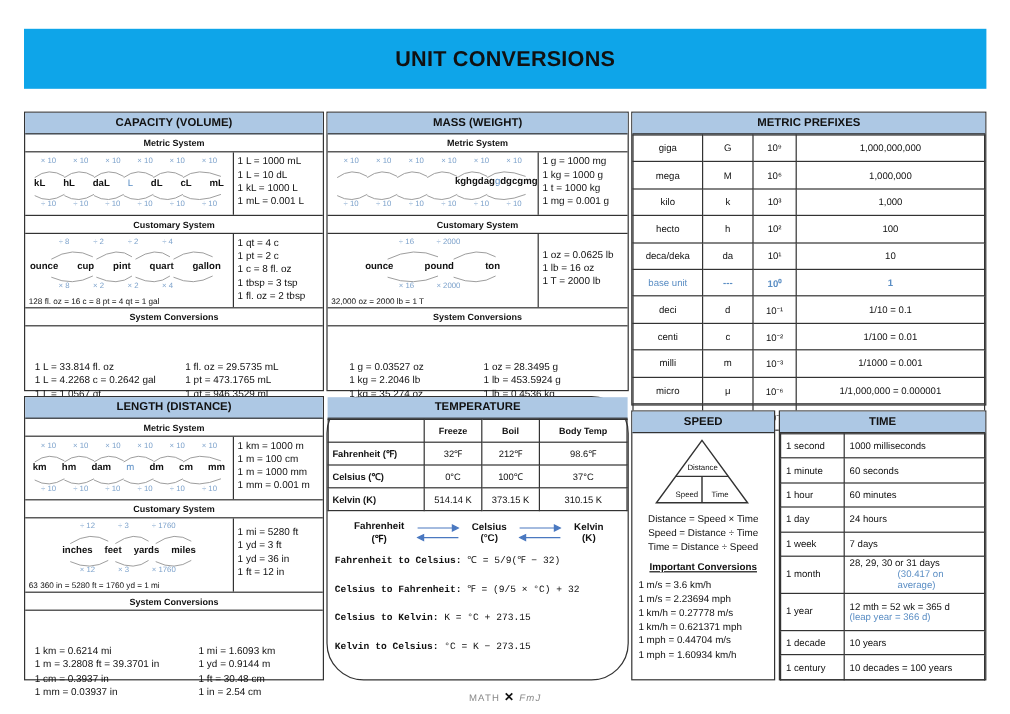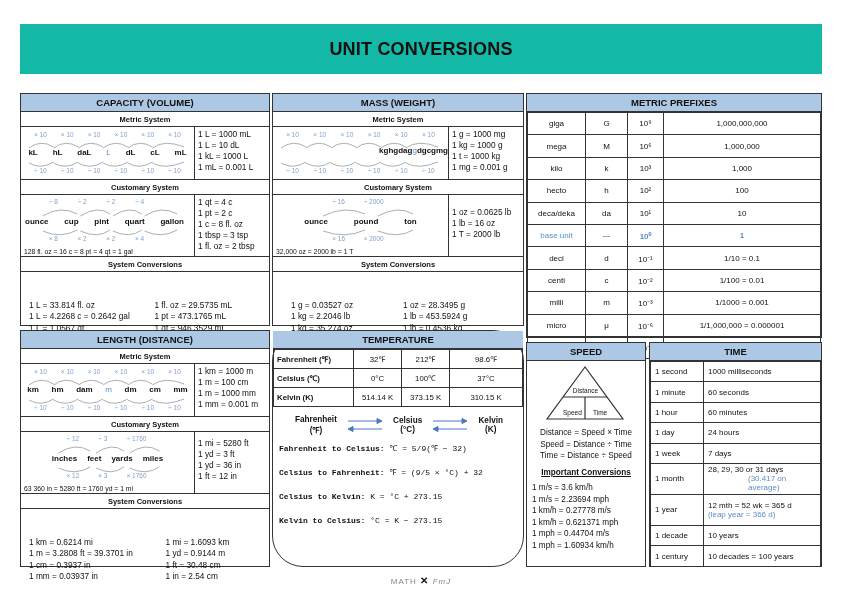--- a/index.html
+++ b/index.html
@@ -1,17 +1,17 @@
 <!DOCTYPE html>
 <html><head>
 <meta charset="utf-8">
 <style>
   * { box-sizing: border-box; margin: 0; padding: 0; }
   body { width: 842px; height: 595px; background: #ffffff; font-family: "Liberation Sans", sans-serif; color: #111; position: relative; overflow: hidden; }
-  .title-bar { position: absolute; left: 20px; top: 24px; width: 802px; height: 50px; background: #14b8a6; display: flex; align-items: center; justify-content: center; }
+  .title-bar { position: absolute; left: 20px; top: 24px; width: 802px; height: 50px; background: #0ea5e9; display: flex; align-items: center; justify-content: center; }
   .title-bar h1 { font-size: 18px; font-weight: bold; letter-spacing: 0.2px; }
   .panel { position: absolute; border: 1.5px solid #333; background: #fff; }
   .panel-head { background: #adc8e4; text-align: center; font-weight: bold; font-size: 9.5px; height: 18px; line-height: 18px; border-bottom: 1.5px solid #333; }
   .sub-head { text-align: center; font-weight: bold; font-size: 7.5px; height: 15px; line-height: 15px; border-bottom: 1.2px solid #333; }
   .row { display: flex; border-bottom: 1.2px solid #333; }
   .row:last-child { border-bottom: none; }
   .diagram { flex: 1; position: relative; border-right: 1.2px solid #333; }
   .facts { width: 74px; padding: 2px 3px; font-size: 8.3px; line-height: 11px; }
   .facts div { white-space: nowrap; }
   .chain { position: absolute; left: 0; right: 0; display: flex; justify-content: space-around; font-weight: bold; font-size: 8px; }
@@ -453,20 +453,26 @@
 <div class="panel" style="left:272px;top:330px;width:252px;height:237px;border-radius:31px;">
   <div class="panel-head">TEMPERATURE</div>
   <table class="temp">
     <colgroup>
         <col style="width:80px">
         <col style="width:48px">
         <col style="width:48px">
         <col>
       </colgroup>
     <tbody>
+        <tr>
+      <th></th>
+      <th>Freeze</th>
+      <th>Boil</th>
+      <th>Body Temp</th>
+    </tr>
     <tr>
       <td class="lab">Fahrenheit (℉)</td>
           <td>32℉</td>
           <td>212℉</td>
           <td>98.6℉</td>
     </tr>
     <tr>
       <td class="lab">Celsius (℃)</td>
           <td>0°C</td>
           <td>100℃</td>

